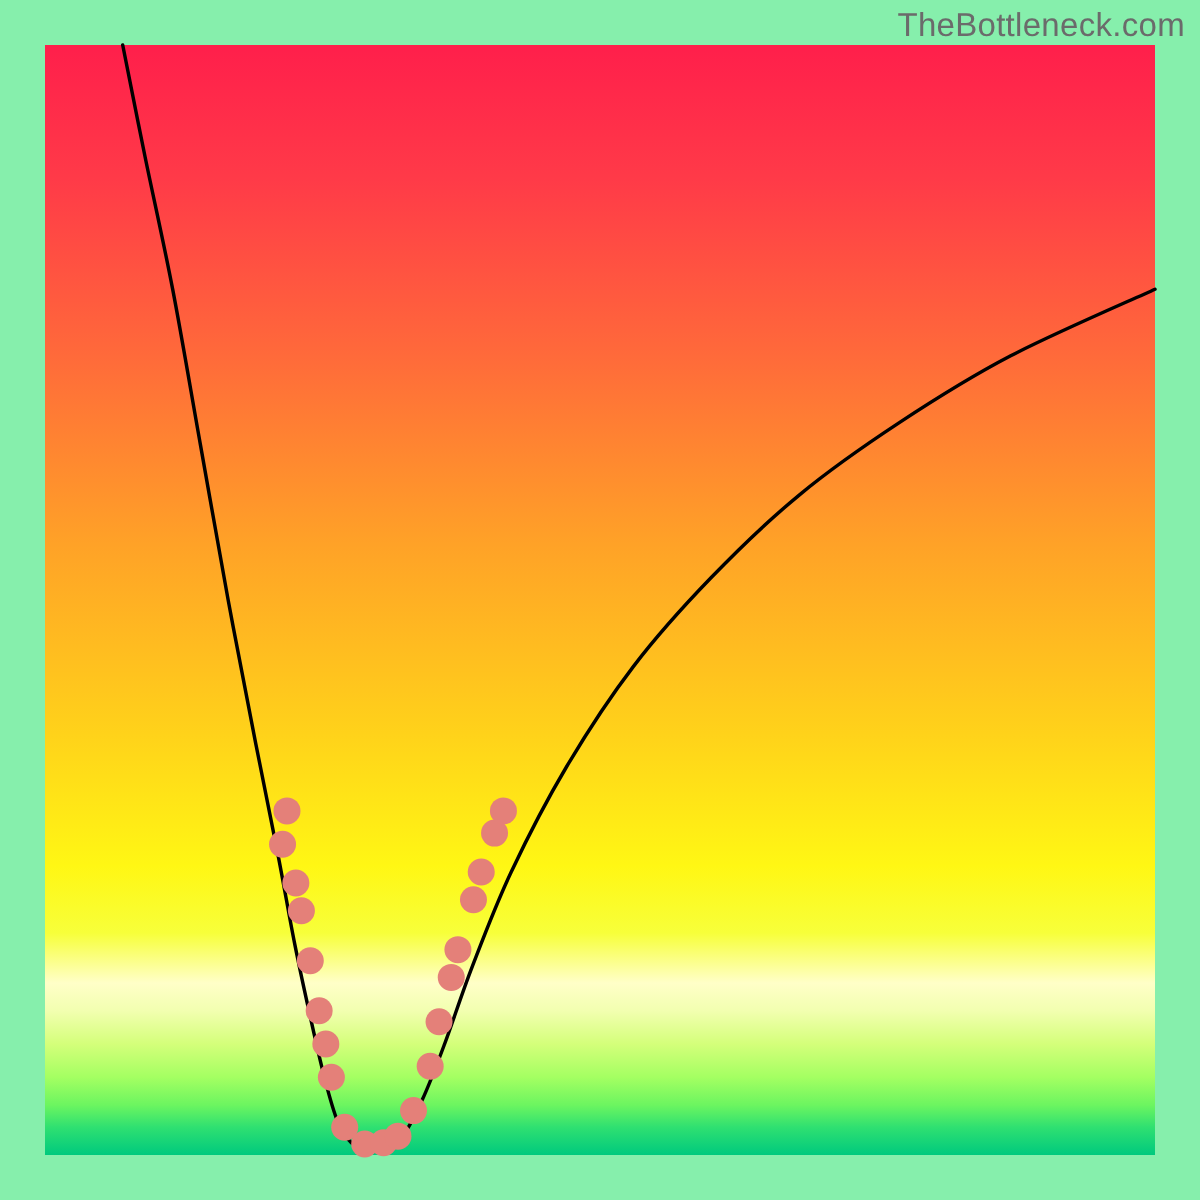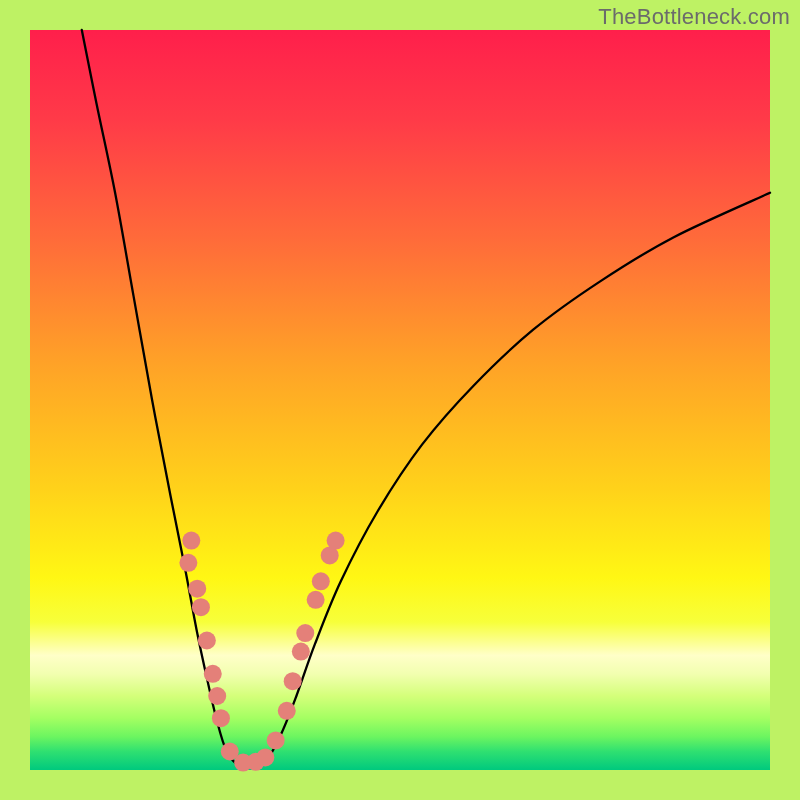--- a/index.html
+++ b/index.html
@@ -10,21 +10,21 @@
     overflow: hidden;
     background: #000;
     font-family: Arial, Helvetica, sans-serif;
   }
   .frame {
     position: absolute;
     left: 0;
     top: 0;
     width: 800px;
     height: 800px;
-    background: #bef264;
+    background: #86efac;
   }
   .plot {
     position: absolute;
     left: 30px;
     top: 30px;
     width: 740px;
     height: 740px;
   }
   .gradient {
     position: absolute;

